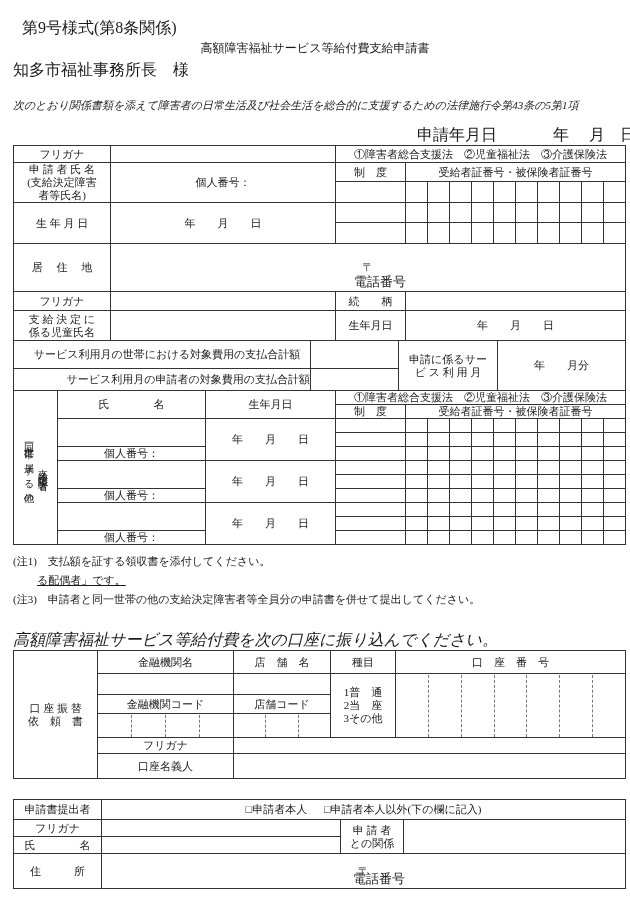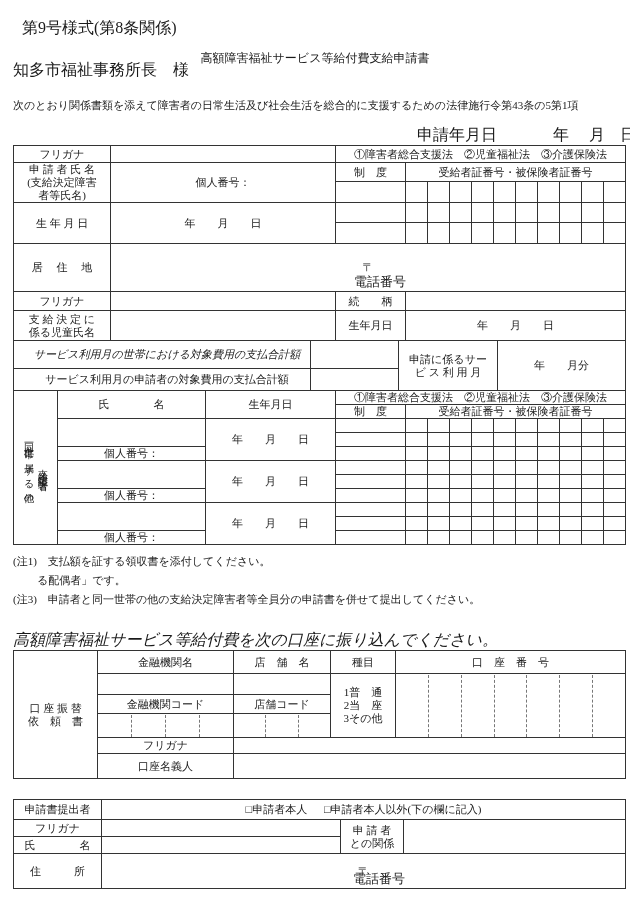--- a/index.html
+++ b/index.html
@@ -23,24 +23,24 @@
   .vertwrap{display:flex;flex-direction:row;justify-content:center;align-items:center;height:150px;}
   .vertcol{writing-mode:vertical-rl;text-orientation:upright;font-size:10px;letter-spacing:2px;line-height:14px;}
   .note{font-size:11px;line-height:19px;white-space:nowrap;}
 </style>
 </head>
 <body>
 
 <div class="page">
 
   <div class="abs txt" style="left:22px;top:21px;">第9号様式(第8条関係)</div>
-  <div class="abs txt" style="left:0;top:42px;width:630px;text-align:center;font-size:12px;margin-top:10px;">高額障害福祉サービス等給付費支給申請書</div>
+  <div class="abs txt" style="left:0;top:42px;width:630px;text-align:center;font-size:12px;">高額障害福祉サービス等給付費支給申請書</div>
   <div class="abs txt" style="left:13px;top:63px;">知多市福祉事務所長　様</div>
   <div class="abs" style="left:13px;top:96px;width:612px;">
-    <div class="note" style="line-height:18px;">次のとおり関係書類を添えて障害者の日常生活及び社会生活を総合的に支援するための法律施行令第43条の5第1項</div>
+    <div class="note" style="line-height:18px;font-style:italic;">次のとおり関係書類を添えて障害者の日常生活及び社会生活を総合的に支援するための法律施行令第43条の5第1項</div>
   </div>
   <div class="abs" style="left:0;top:128px;width:630px;height:14px;">
     <span class="abs txt" style="left:417px;">申請年月日</span>
     <span class="abs txt" style="left:553px;">年</span>
     <span class="abs txt" style="left:589px;">月</span>
     <span class="abs txt" style="left:620px;">日</span>
   </div>
 
   <table class="t abs" style="left:13px;top:145px;">
     <colgroup>
@@ -144,30 +144,30 @@
 
   <table class="t abs" style="left:13px;top:340px;">
     <colgroup>
         <col style="width:297px">
         <col style="width:88px">
         <col style="width:99px">
         <col style="width:128px">
       </colgroup>
     <tbody>
         <tr style="height:28px">
-      <td class="lt" style="padding-left:10px;font-style:italic;">サービス利用月の世帯における対象費用の支払合計額</td>
+      <td class="lt" style="padding-left:10px;">サービス利用月の世帯における対象費用の支払合計額</td>
       <td></td>
       <td rowspan="2">
         <div>申請に係るサー</div>
         <div>ビ ス 利 用 月</div>
       </td>
       <td rowspan="2">年　　月分</td>
     </tr>
     <tr style="height:22px">
-      <td class="lt" style="padding-left:10px;">サービス利用月の申請者の対象費用の支払合計額</td>
+      <td class="lt" style="padding-left:10px;text-align:right;">サービス利用月の申請者の対象費用の支払合計額</td>
       <td></td>
     </tr>
   </tbody>
     </table>
 
   <table class="t abs" style="left:13px;top:390px;">
     <colgroup>
         <col style="width:44px">
         <col style="width:148px">
         <col style="width:130px">
@@ -326,21 +326,21 @@
           <td></td>
           <td></td>
           <td></td>
           <td></td>
     </tr>
   </tbody>
     </table>
 
   <div class="abs" style="left:13px;top:552px;width:612px;">
     <div class="note">(注1)　支払額を証する領収書を添付してください。</div>
-    <div class="note" style="padding-left:24px;">る配偶者」です。</div>
+    <div class="note" style="padding-left:24px;text-decoration:underline;">る配偶者」です。</div>
     <div class="note">(注3)　申請者と同一世帯の他の支給決定障害者等全員分の申請書を併せて提出してください。</div>
   </div>
 
   <div class="abs txt" style="left:13px;top:633px;font-style:italic;">高額障害福祉サービス等給付費を次の口座に振り込んでください。</div>
 
   <table class="t abs" style="left:13px;top:650px;">
     <colgroup>
         <col style="width:84px">
         <col style="width:136px">
         <col style="width:97px">

